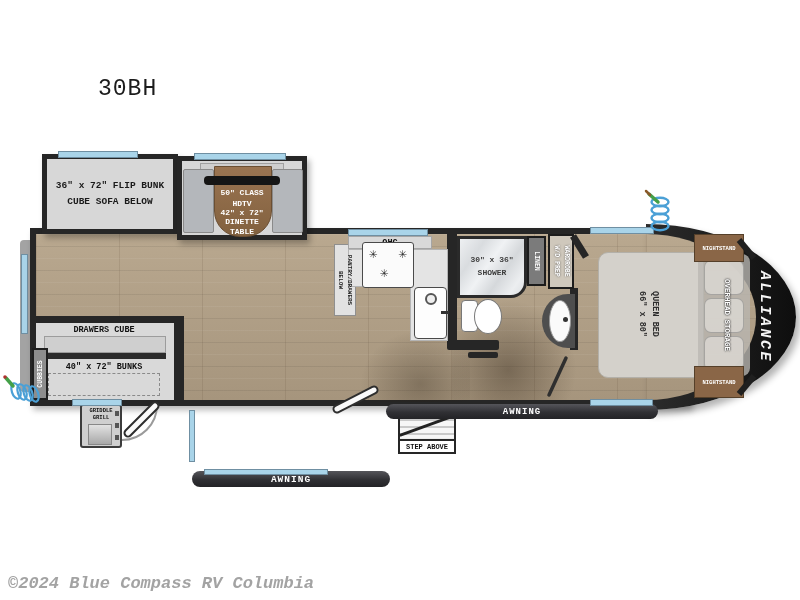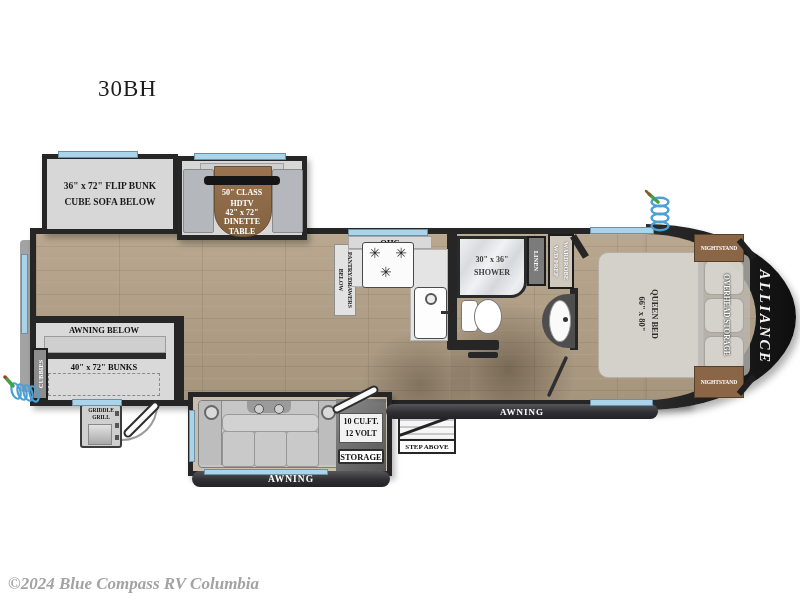--- a/index.html
+++ b/index.html
@@ -1,17 +1,17 @@
 <!DOCTYPE html>
 <html><head>
 <meta charset="utf-8">
 <style>
   html,body{margin:0;padding:0;background:#ffffff;}
   #canvas{position:relative;width:800px;height:600px;background:#fff;overflow:hidden;
-          font-family:Liberation Serif, serif;}
+          font-family:Liberation Mono, monospace;}
   .abs{position:absolute;}
   .pre{white-space:pre-line;}
   .ctr{display:flex;align-items:center;justify-content:center;text-align:center;}
   .vlabel{position:absolute;transform:translate(-50%,-50%) rotate(90deg);transform-origin:center;
           white-space:pre-line;text-align:center;line-height:1.55;}
   .vlabel-ccw{position:absolute;transform:translate(-50%,-50%) rotate(-90deg);transform-origin:center;
           white-space:nowrap;text-align:center;}
   .wood{background-color:#b1a089;
         background-image:
           repeating-linear-gradient(90deg, rgba(90,70,50,0.14) 0 1px, transparent 1px 83px),
@@ -108,21 +108,21 @@
     <span style="position:absolute;left:6px;top:2px;font-size:14px;color:#2b2b2b;">✳</span>
     <span style="position:absolute;right:6px;top:2px;font-size:14px;color:#2b2b2b;">✳</span>
     <span style="position:absolute;left:17px;top:21px;font-size:14px;color:#2b2b2b;">✳</span>
   </div>
 
   <div class="abs" style="left:414px;top:287px;width:31px;height:50px;background:#fdfdfd;border:1.5px solid #4a4a4a;border-radius:4px;z-index:4;"></div>
   <div class="abs" style="left:425px;top:293px;width:8px;height:8px;border:2px solid #555;border-radius:50%;background:#eee;z-index:5;"></div>
   <div class="abs" style="left:441px;top:311px;width:8px;height:3px;background:#333;z-index:5;"></div>
 
   <div class="abs" style="left:36px;top:316px;width:148px;height:84px;background:#d9d9d9;border-top:7px solid #262626;border-right:10px solid #262626;box-sizing:border-box;z-index:2;"></div>
-  <div class="abs ctr lbl" style="left:40px;top:324px;width:128px;height:11px;font-size:8.5px;z-index:3;">AWNING BELOW</div>
+  <div class="abs ctr lbl" style="left:40px;top:324px;width:128px;height:11px;font-size:8.5px;z-index:3;">DRAWERS CUBE</div>
   <div class="abs" style="left:44px;top:336px;width:122px;height:17px;background:#cfcfcf;border:1px solid #9c9c9c;box-sizing:border-box;z-index:3;"></div>
   <div class="abs" style="left:44px;top:353px;width:122px;height:6px;background:#2b2b2b;z-index:3;"></div>
   <div class="abs ctr lbl" style="left:40px;top:361px;width:128px;height:11px;font-size:8.5px;z-index:3;">40" x 72" BUNKS</div>
   <div class="abs" style="left:48px;top:373px;width:112px;height:23px;border:1.5px dashed #8a8a8a;box-sizing:border-box;z-index:3;"></div>
   <div class="abs" style="left:32px;top:348px;width:16px;height:52px;background:#8d8d8d;border:2px solid #1f1f1f;box-sizing:border-box;z-index:4;"></div>
   <div class="vlabel-ccw wlbl" style="left:40px;top:374px;font-size:6.5px;z-index:5;">CUBBIES</div>
 
   <div class="abs slidefloor shadowed ctr" style="left:42px;top:154px;width:136px;height:80px;border:5px solid #262626;box-sizing:border-box;z-index:2;">
     <span class="pre lbl" style="font-size:9.5px;line-height:1.7;color:#1a1a1a;">36" x 72" FLIP BUNK
 CUBE SOFA BELOW</span>
@@ -142,44 +142,20 @@
 HDTV</span>
     </div>
     <div class="abs ctr" style="left:32px;top:47px;width:56px;height:28px;">
       <span class="pre wlbl" style="font-size:8px;line-height:1.2;">42" x 72"
 DINETTE
 TABLE</span>
     </div>
   </div>
   <div class="abs window" style="left:194px;top:153px;width:92px;height:7px;z-index:6;"></div>
 
-  <div class="abs shadowed" style="left:188px;top:392px;width:204px;height:84px;border:5px solid #262626;box-sizing:border-box;background:#cabfac;z-index:2;">
-    <div class="abs" style="left:5px;top:3px;width:142px;height:66px;background:#c6c6c6;border:1px solid #7e7e7e;border-radius:4px;">
-      <div class="abs" style="left:0;top:0;width:22px;height:64px;background:#bdbdbd;border-right:1px solid #8b8b8b;border-radius:4px 0 0 4px;"></div>
-      <div class="abs" style="right:0;top:0;width:22px;height:64px;background:#bdbdbd;border-left:1px solid #8b8b8b;border-radius:0 4px 4px 0;"></div>
-      <div class="abs" style="left:5px;top:4px;width:11px;height:11px;border:2px solid #666;border-radius:50%;background:#d9d9d9;"></div>
-      <div class="abs" style="right:5px;top:4px;width:11px;height:11px;border:2px solid #666;border-radius:50%;background:#d9d9d9;"></div>
-      <div class="abs" style="left:48px;top:0;width:44px;height:12px;background:#9b9b9b;border-radius:0 0 6px 6px;">
-        <div class="abs" style="left:7px;top:3px;width:8px;height:8px;border:1.5px solid #555;border-radius:50%;background:#cfcfcf;"></div>
-        <div class="abs" style="right:7px;top:3px;width:8px;height:8px;border:1.5px solid #555;border-radius:50%;background:#cfcfcf;"></div>
-      </div>
-      <div class="abs" style="left:23px;top:30px;width:31px;height:34px;background:#c9c9c9;border:1px solid #969696;border-radius:3px;"></div>
-      <div class="abs" style="left:55px;top:30px;width:31px;height:34px;background:#c9c9c9;border:1px solid #969696;border-radius:3px;"></div>
-      <div class="abs" style="left:87px;top:30px;width:31px;height:34px;background:#c9c9c9;border:1px solid #969696;border-radius:3px;"></div>
-      <div class="abs" style="left:23px;top:13px;width:95px;height:16px;background:#d2d2d2;border:1px solid #9a9a9a;border-radius:6px;"></div>
-    </div>
-    <div class="abs" style="left:143px;top:2px;width:50px;height:72px;background:linear-gradient(135deg,#8a8a8a,#555);"></div>
-    <div class="abs ctr" style="left:146px;top:16px;width:44px;height:30px;background:#f2f2f2;border:1px solid #555;box-sizing:border-box;">
-      <span class="pre lbl" style="font-size:8px;line-height:1.5;">10 CU.FT.
-12 VOLT</span>
-    </div>
-    <div class="abs ctr" style="left:145px;top:52px;width:46px;height:15px;background:#fff;border:2px solid #2e2e2e;border-radius:2px;box-sizing:border-box;">
-      <span class="lbl" style="font-size:8.5px;">STORAGE</span>
-    </div>
-  </div>
   <div class="abs window" style="left:189px;top:410px;width:6px;height:52px;z-index:6;"></div>
   <div class="abs window" style="left:204px;top:469px;width:124px;height:6px;z-index:6;"></div>
 
   <div class="abs awning ctr" style="left:192px;top:471px;width:198px;height:16px;z-index:4;">
     <span style="font-size:9.5px;">AWNING</span>
   </div>
   <div class="abs awning ctr" style="left:386px;top:404px;width:272px;height:15px;z-index:4;">
     <span style="font-size:9px;">AWNING</span>
   </div>
 

